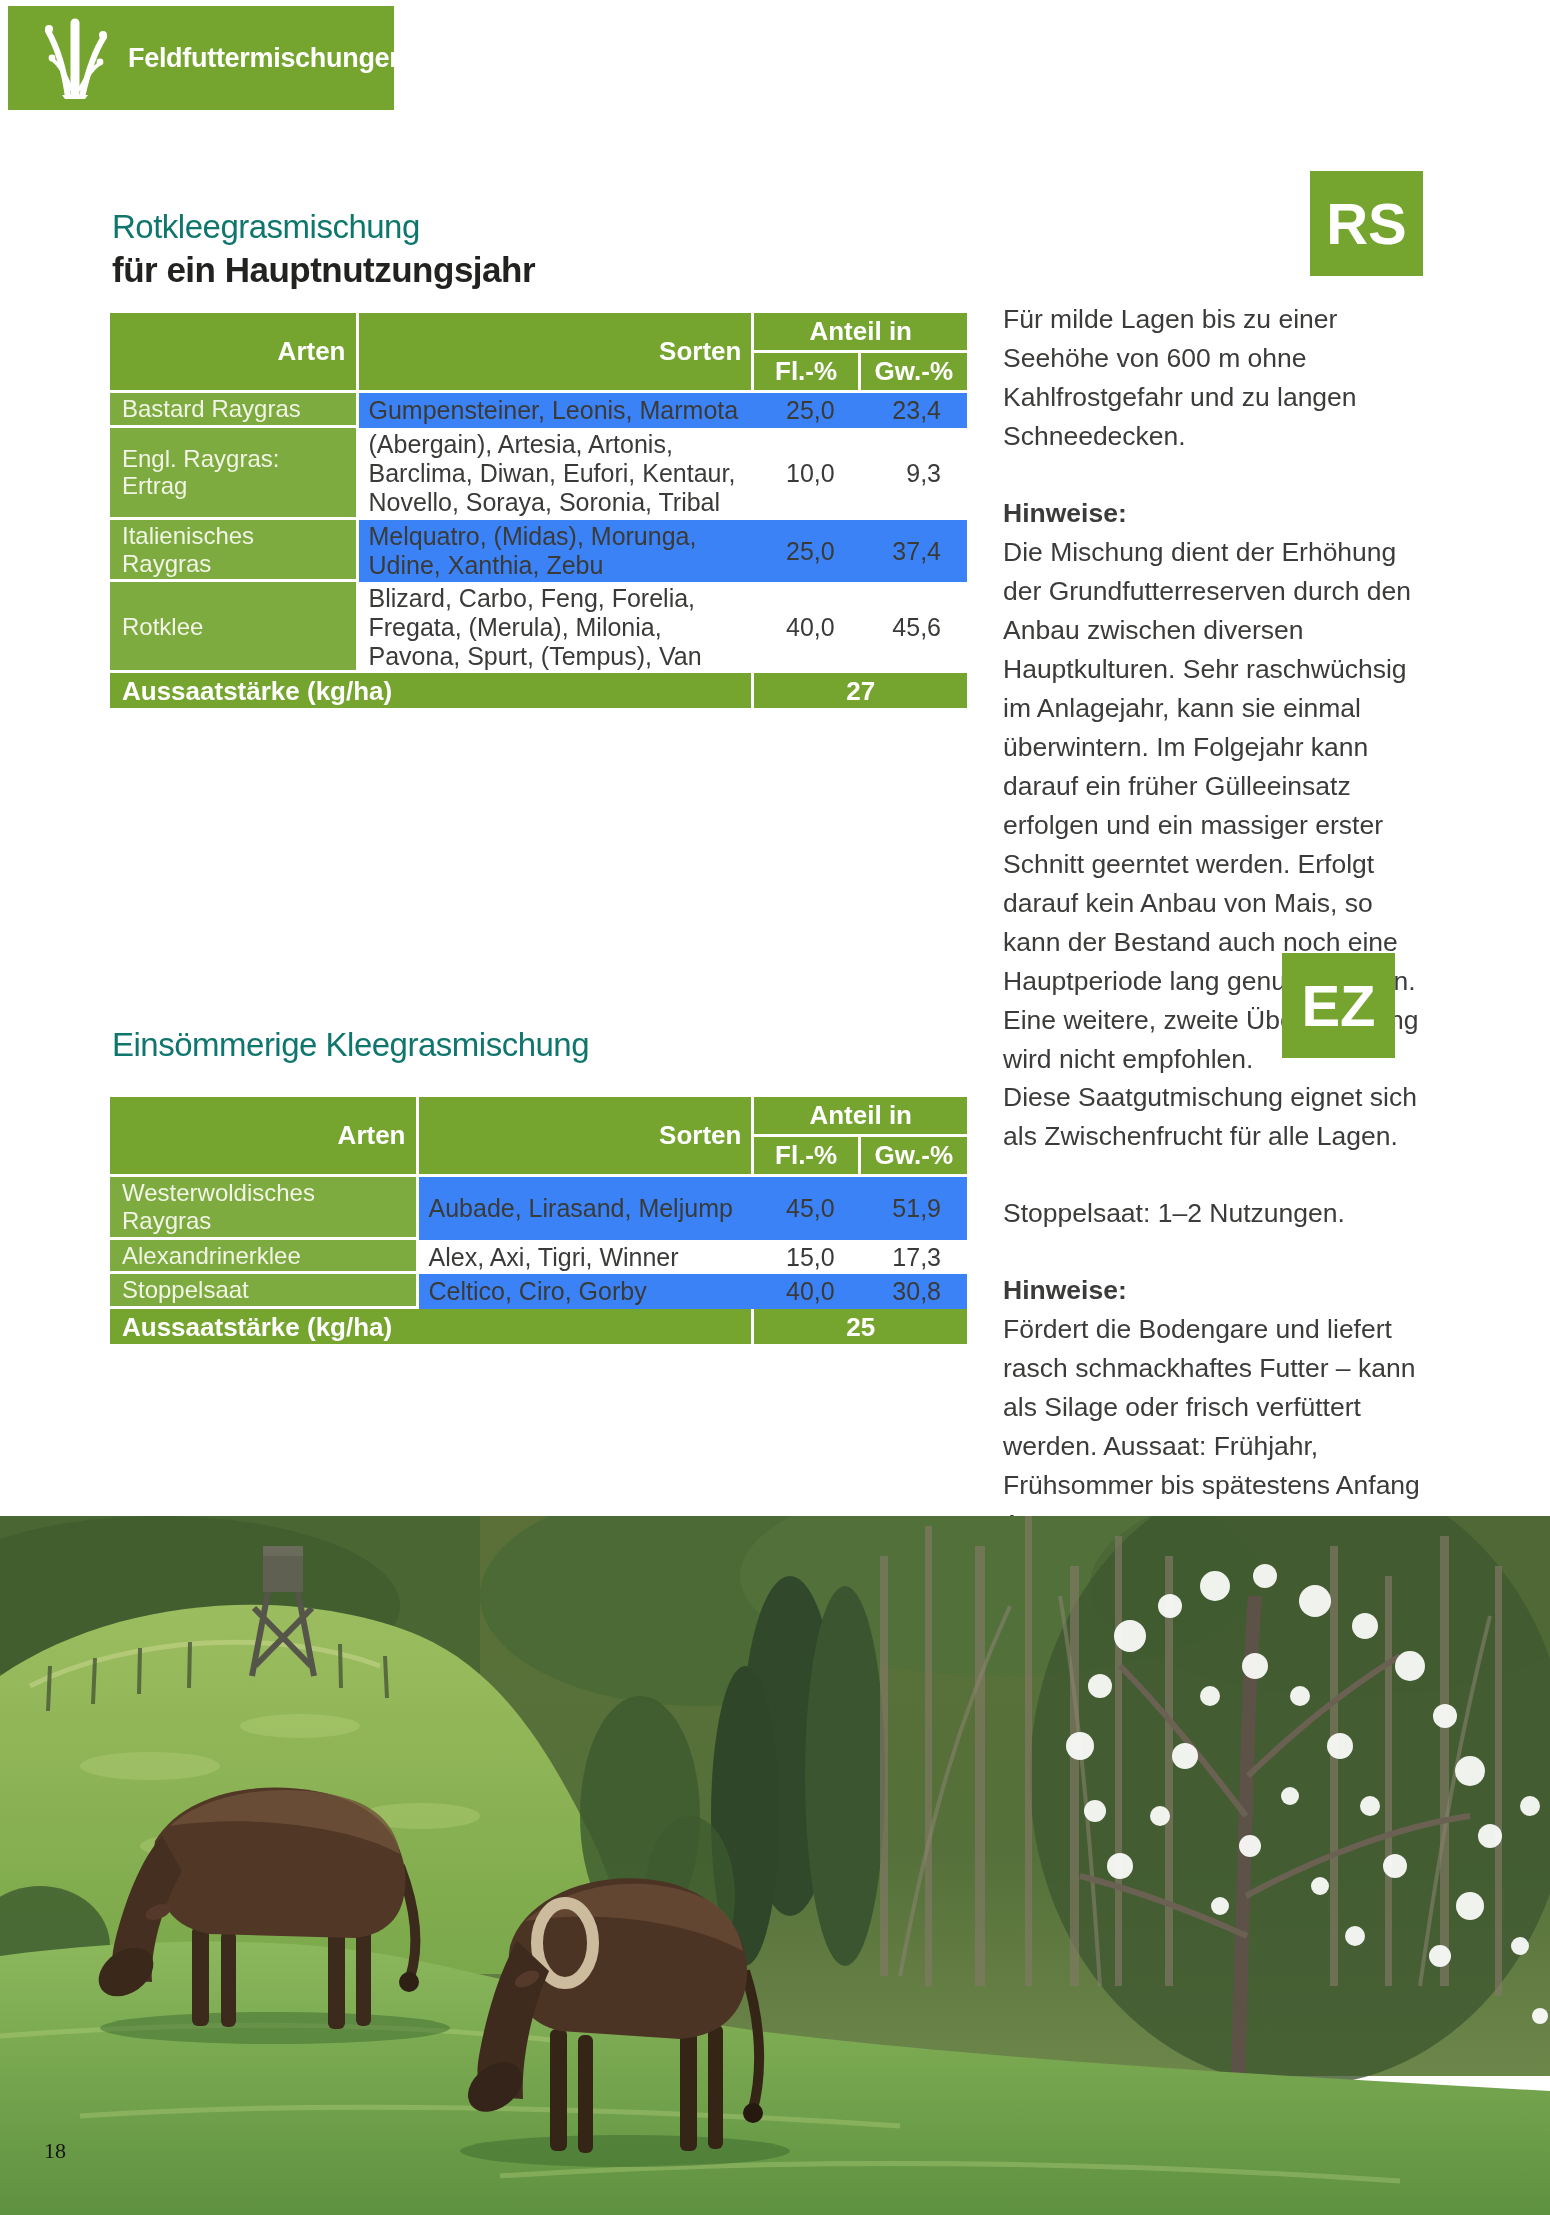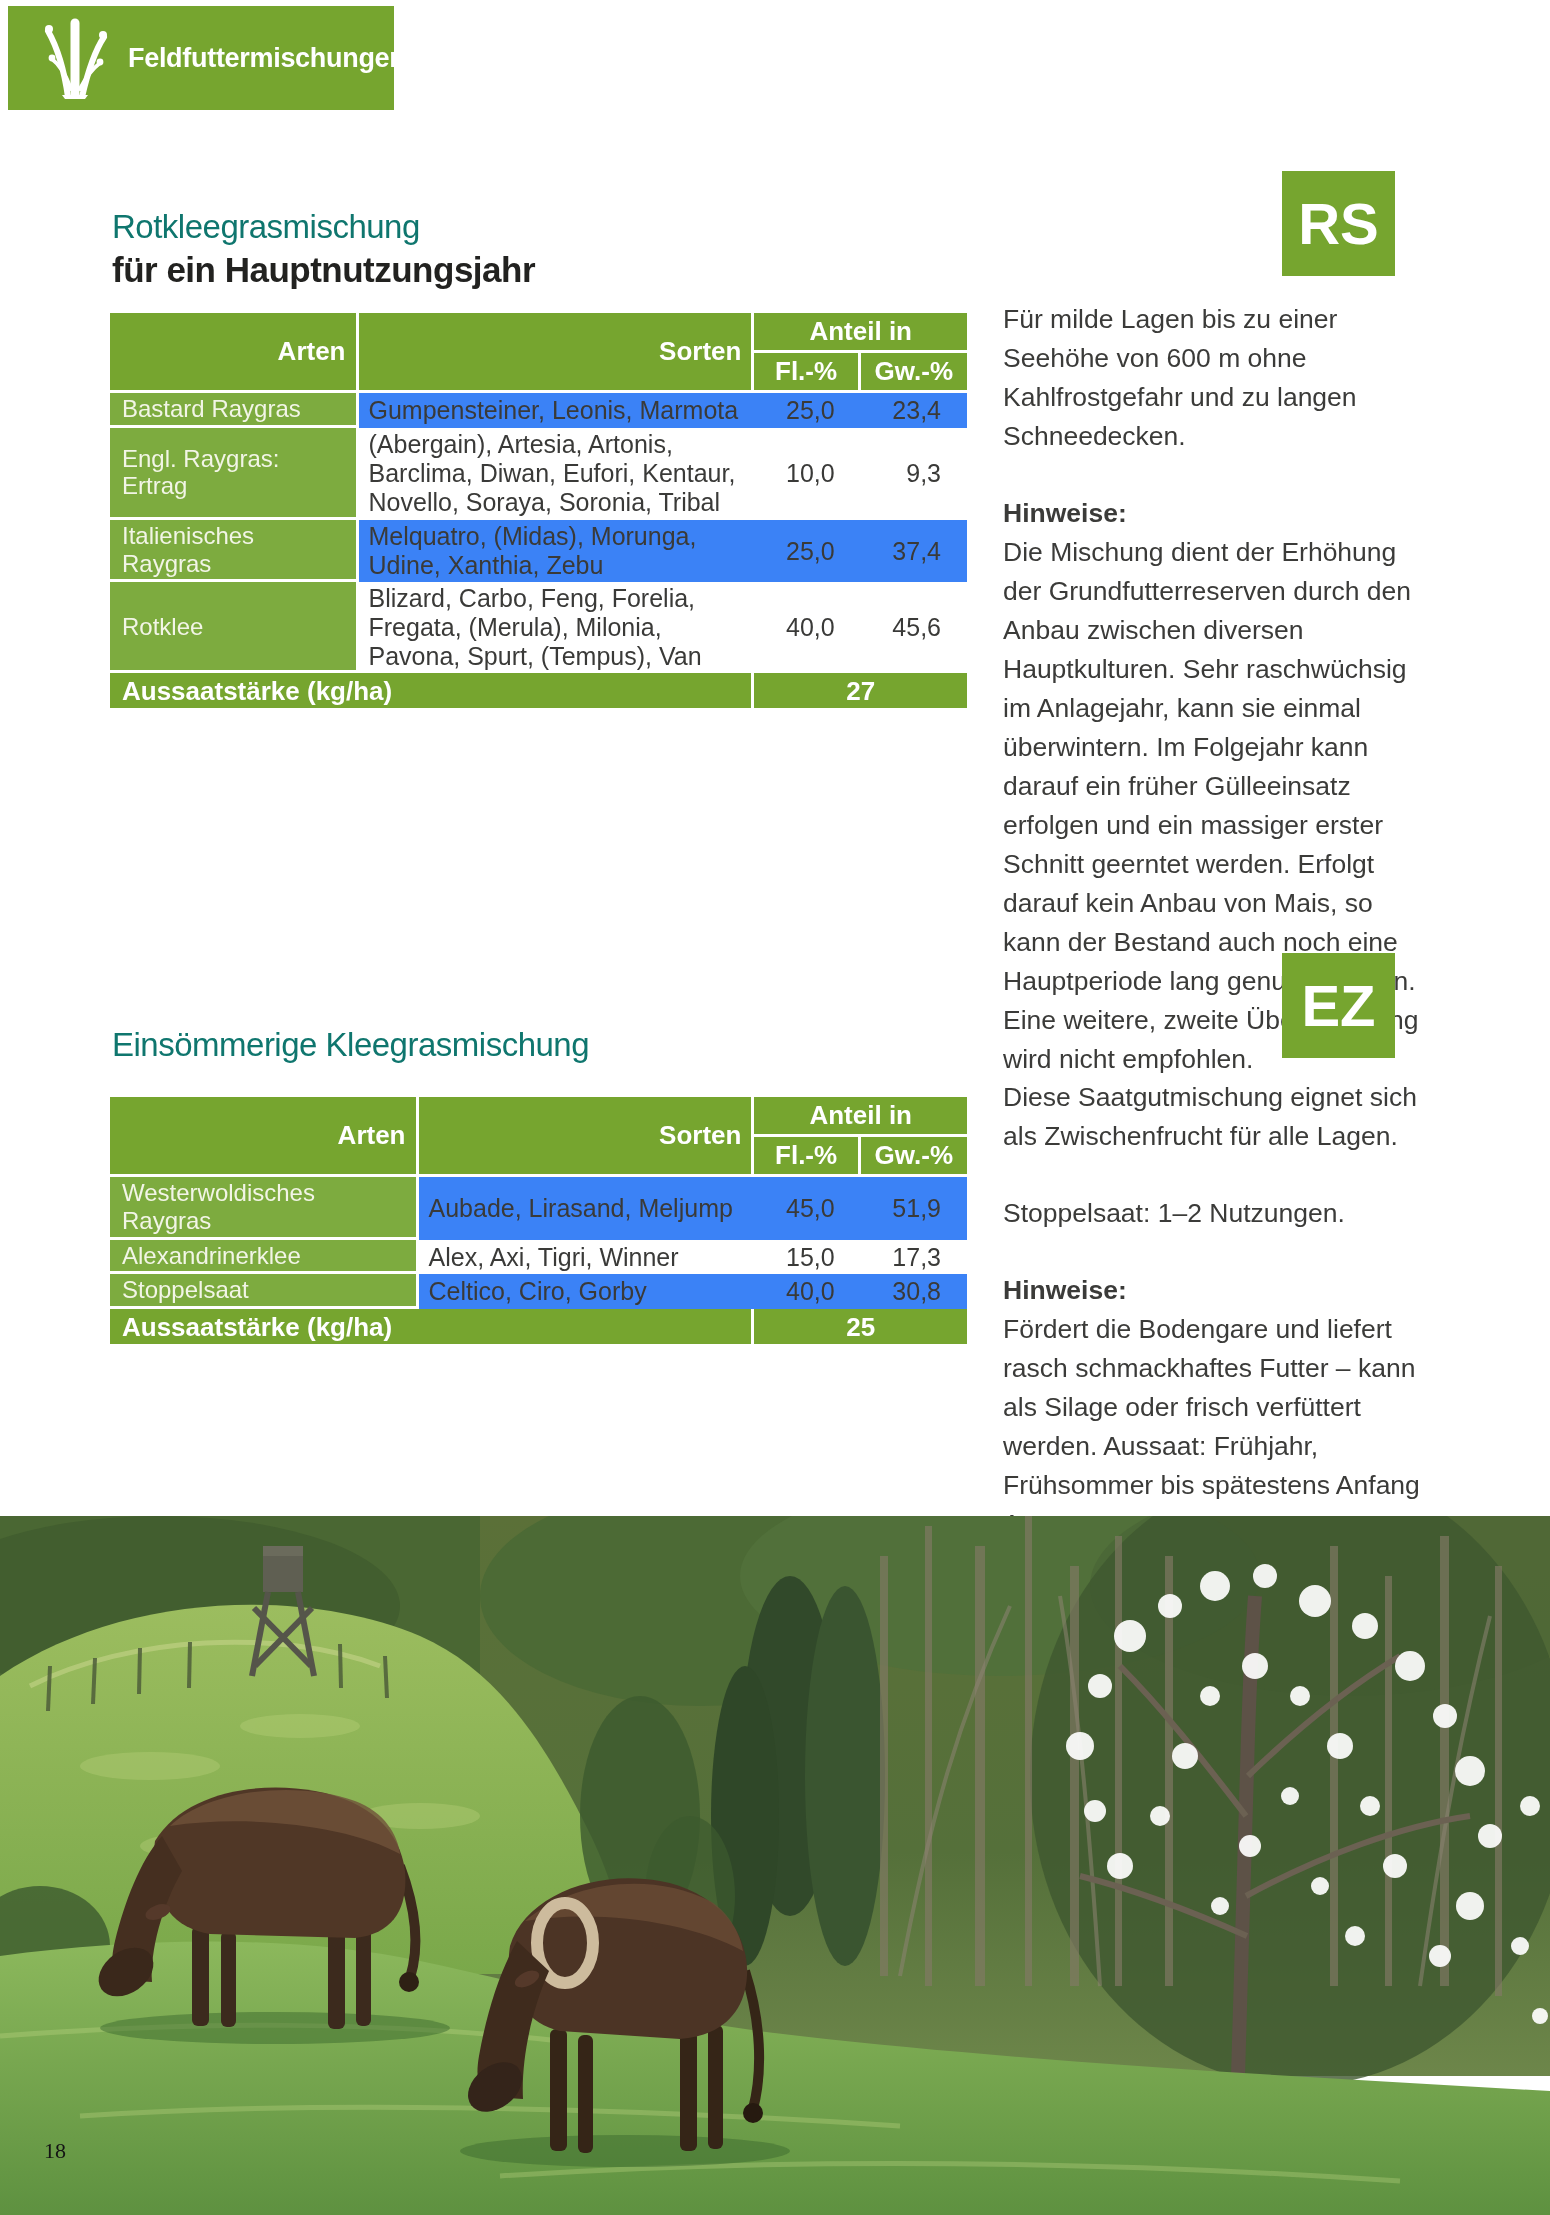--- a/index.html
+++ b/index.html
@@ -18,21 +18,21 @@
   
   .h-green{position:absolute;left:112px;font-size:33px;font-weight:normal;color:#0f766e;letter-spacing:-0.5px;}
   .h-black{position:absolute;left:112px;font-size:35px;font-weight:bold;color:#222220;letter-spacing:-0.5px;}
   #title-rs-1{top:208px;}
   #title-rs-2{top:250px;}
   #title-ez{top:1026px;}
 
   
   .badge{position:absolute;left:1282px;width:113px;height:105px;background:#76a52f;color:#fff;
          font-weight:bold;font-size:58px;display:flex;align-items:center;justify-content:center;}
-  #badge-rs{top:171px;}
+  #badge-rs{top:171px;margin-left:28px;}
   #badge-ez{top:953px;}
 
   
   table.mix{position:absolute;left:110px;width:857px;border-collapse:separate;border-spacing:0;
             table-layout:fixed;}
   #table-rs{top:313px;}
   #table-ez{top:1097px;}
   table.mix th,table.mix td{vertical-align:middle;padding:2px 10px;line-height:1.16;}
   table.mix thead th{background:#76a52f;color:#fff;font-weight:bold;font-size:26px;text-align:right;
                      border-bottom:3px solid #fff;height:33px;padding-left:12px;}

